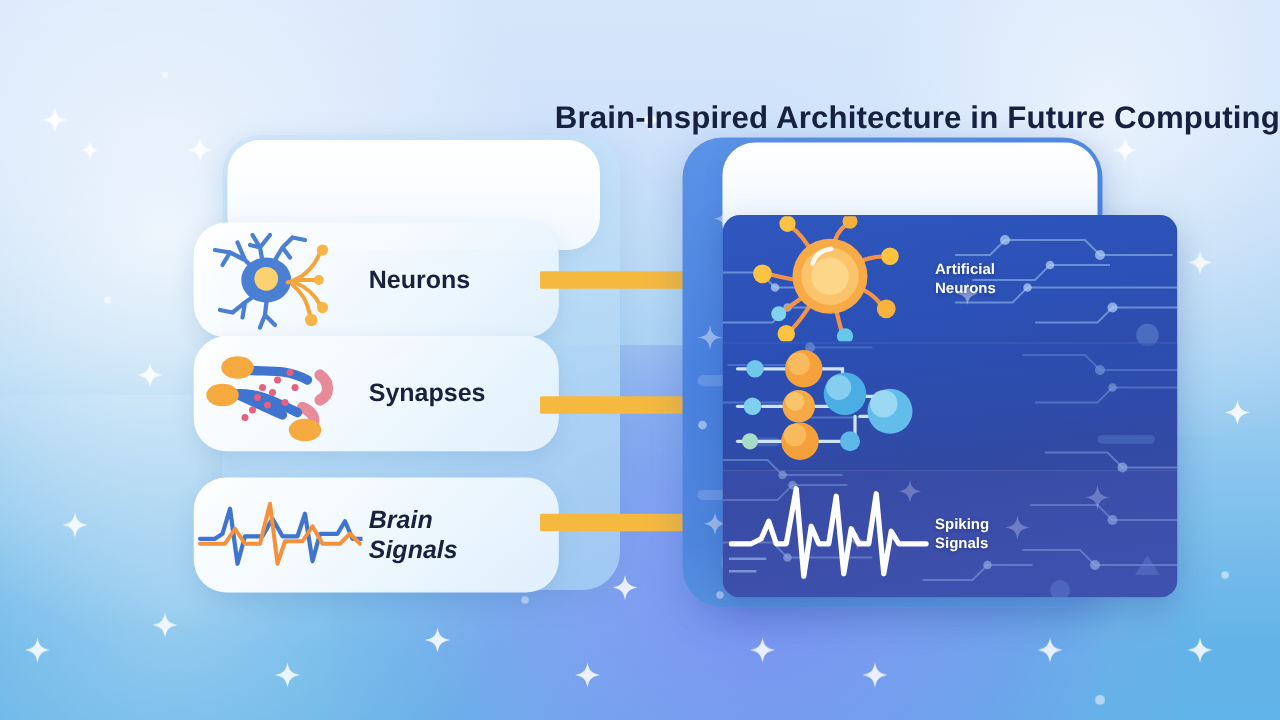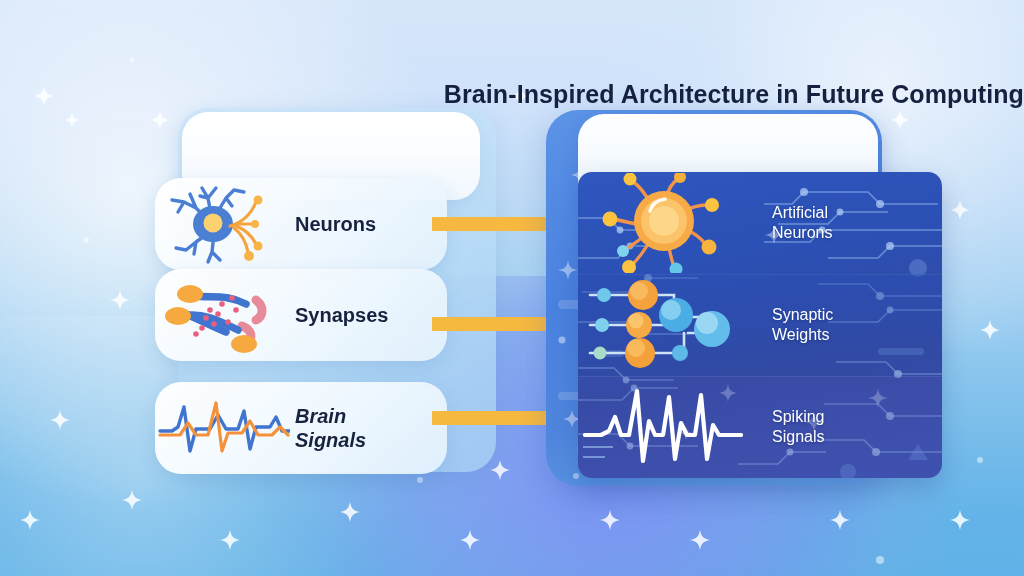--- a/index.html
+++ b/index.html
@@ -129,23 +129,22 @@
     box-shadow:0 10px 26px rgba(30,60,140,.26);
   }
   .dpanel-bg{position:absolute;inset:0;
     background:linear-gradient(170deg,#2f57bd 0%, #2b50b6 30%, #34499f 62%, #3d4fa8 82%, #3f52ae 100%);}
   .dp-row{position:absolute;left:0;width:100%;height:102px;display:flex;align-items:center;}
   .dp-row.r1{top:0;}
   .dp-row.r2{top:102px;background:linear-gradient(180deg, rgba(42,78,180,.55), rgba(42,74,170,.25));}
   .dp-row.r3{top:204px;background:linear-gradient(180deg, rgba(60,78,176,.42), rgba(62,80,178,.30));align-items:center;}
   .dp-row .dico{flex:0 0 170px;height:102px;display:flex;align-items:center;justify-content:center;}
   .dp-row .dlbl{
-    font-size:16px;font-weight:normal;color:#ffffff;line-height:1.22;
+    font-size:12px;font-weight:bold;color:#ffffff;line-height:1.22;
     text-shadow:0 1px 3px rgba(12,30,90,.45);
-    margin-left:24px;
   }
   .circuit{position:absolute;inset:0;pointer-events:none;}
   .row-div{position:absolute;left:0;width:100%;height:1px;background:rgba(255,255,255,.13);}
 
   .nowrap{white-space:pre-line;}
 </style>
 </head>
 <body>
 
 <div class="stage">
@@ -427,22 +426,20 @@
           <circle cx="48" cy="44" r="7.5" fill="#fbc76f" opacity=".9"></circle>
           <circle cx="52" cy="76" r="15" fill="#f4a03b"></circle>
           <circle cx="48" cy="71" r="9" fill="#f9bd61" opacity=".9"></circle>
           <circle cx="92" cy="76" r="8" fill="#5cb9e8"></circle>
           <circle cx="88" cy="38" r="17" fill="#4aaee4"></circle>
           <circle cx="83" cy="33" r="10" fill="#8fd4f2" opacity=".85"></circle>
           <circle cx="124" cy="52" r="18" fill="#62bdea"></circle>
           <circle cx="119" cy="46" r="11" fill="#a5dcf5" opacity=".85"></circle>
         </svg>
       </div>
-      <div class="dlbl nowrap">Synaptic
-Weights</div>
     </div>
 
     <div class="dp-row r3">
       <div class="dico">
         <svg width="160" height="92" viewBox="0 0 160 92">
           <path d="M2,54 L18,54 L26,50 L32,36 L38,54 L46,54 L54,10 L60,80 L66,40 L72,54
                    L80,54 L86,16 L92,78 L98,42 L104,54 L112,54 L118,14 L124,78 L130,44
                    L136,54 L158,54" fill="none" stroke="#ffffff" stroke-width="4.2" stroke-linejoin="round" stroke-linecap="round"></path>
           <g stroke="#9fc8f0" stroke-width="2" fill="none" opacity=".6">
             <path d="M0,66 L30,66"></path>

